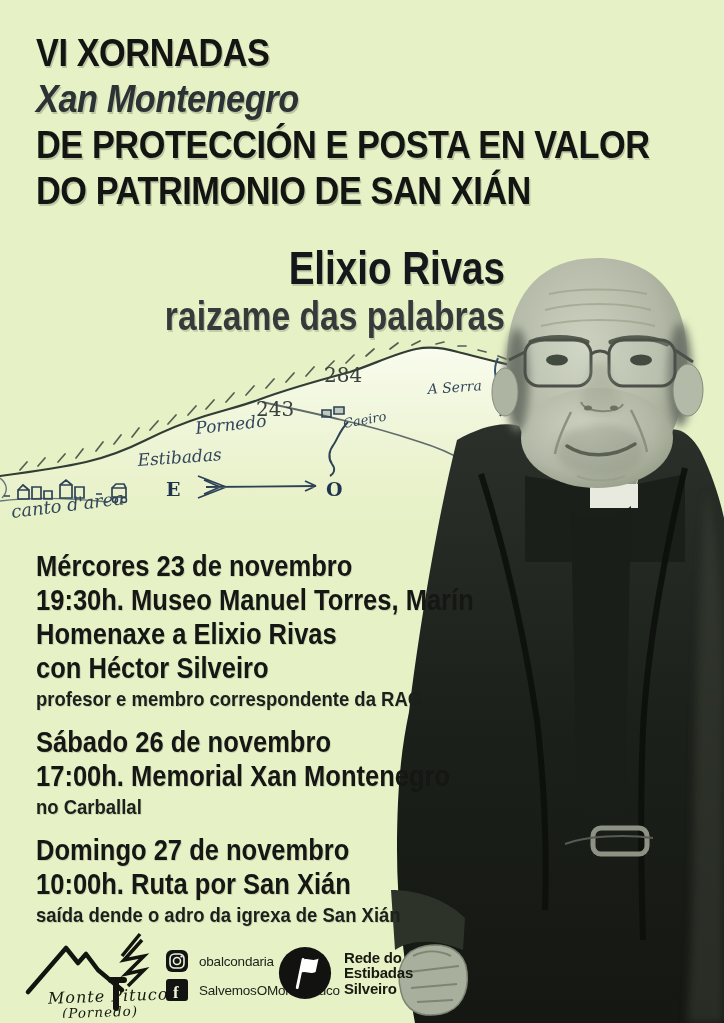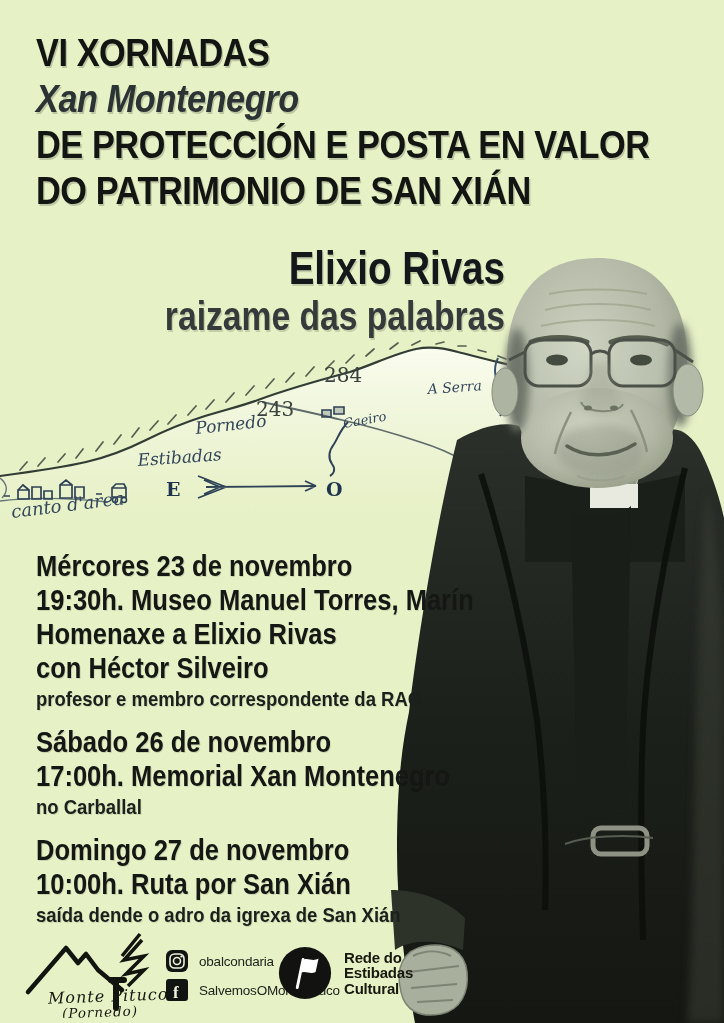--- a/index.html
+++ b/index.html
@@ -220,18 +220,18 @@
 
     <div class="rede">
       <svg width="58" height="58" viewBox="0 0 60 60">
         <circle cx="30" cy="30" r="27" fill="#121310"></circle>
         <path d="M22 45 L28 16" stroke="#ffffff" stroke-width="3" stroke-linecap="round" fill="none"></path>
         <path d="M27 17 C 33 13 37 19 44 15 L 41 29 C 35 32 31 27 25 30 Z" fill="#ffffff"></path>
       </svg>
       <div class="rede-text">
         <div>Rede do</div>
         <div>Estibadas</div>
-        <div>Cultural</div>
+        <div>Silveiro</div>
       </div>
     </div>
   </div>
 
 </div>
 
 </body></html>

